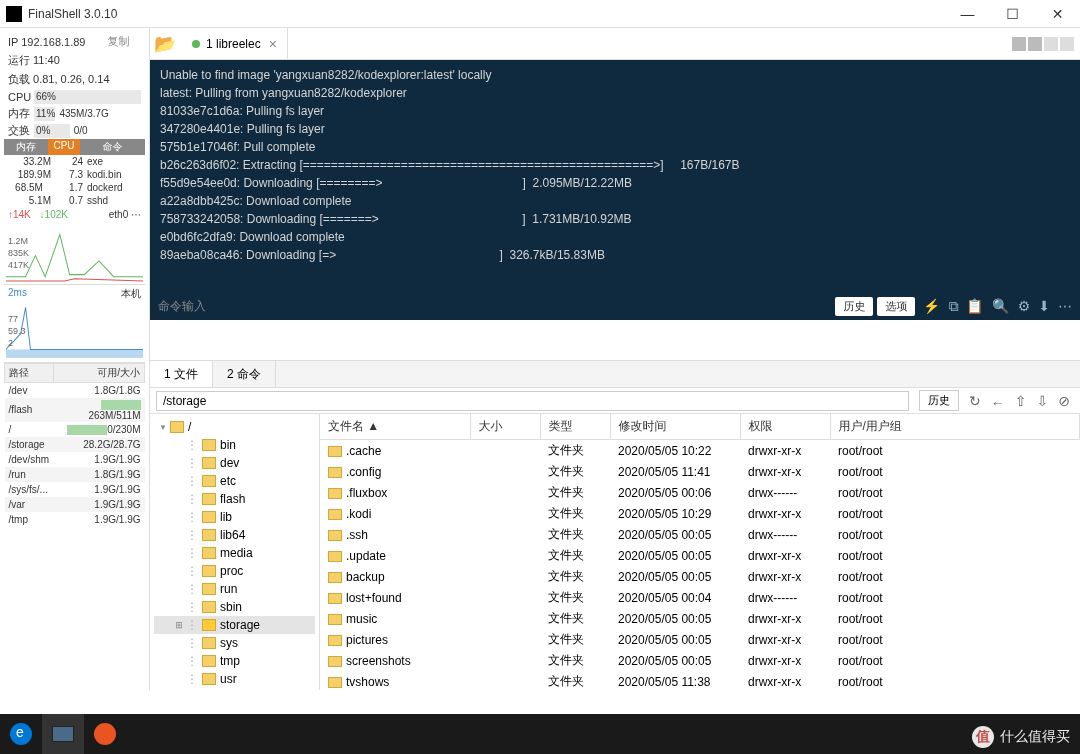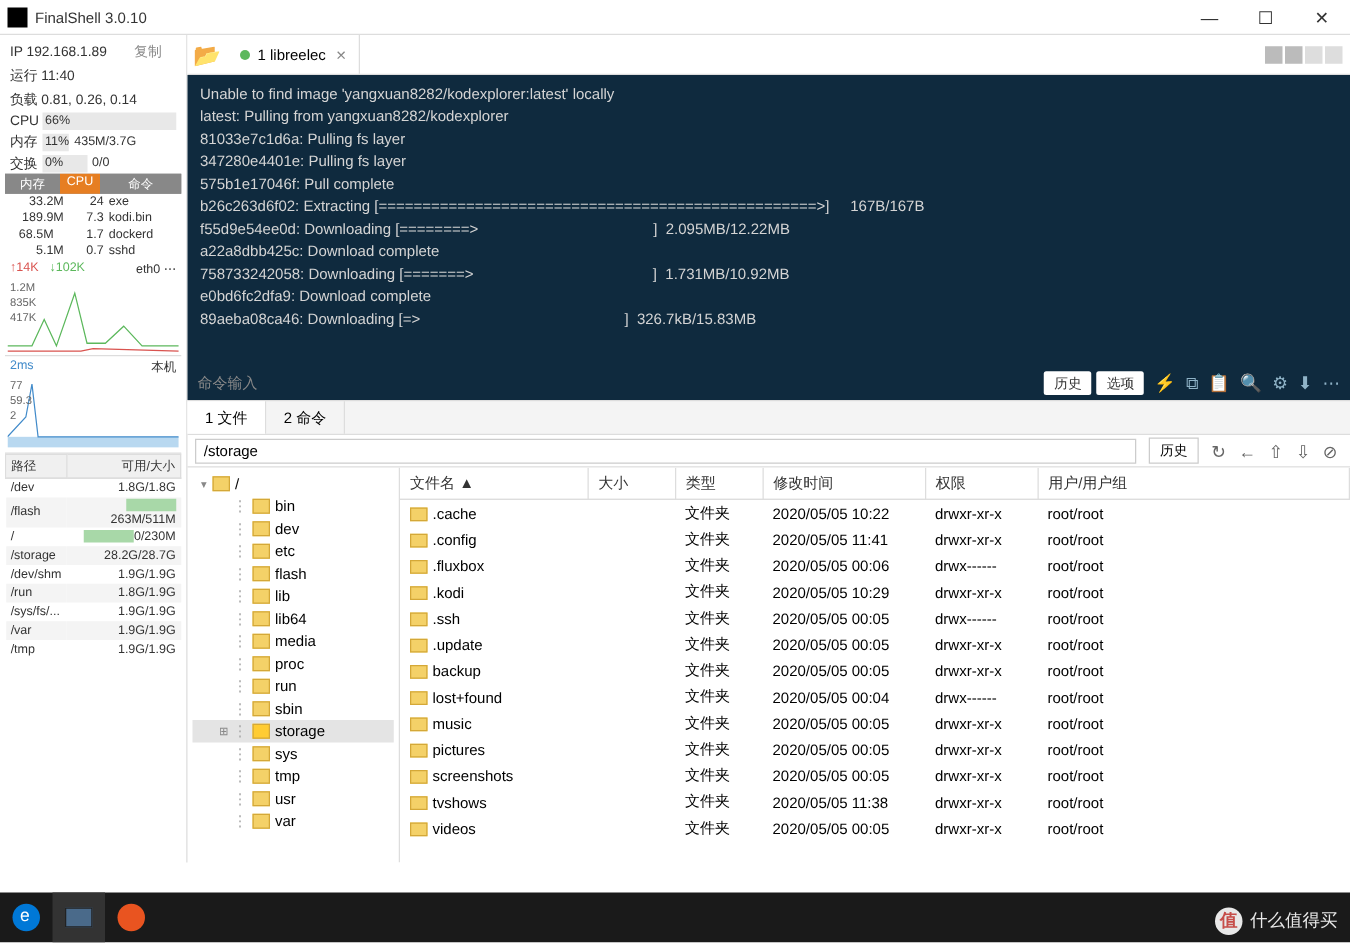--- a/index.html
+++ b/index.html
@@ -28,21 +28,21 @@
 .stat-extra { margin-left: 4px; font-size: 10px; }
 .proc-header { display: flex; background: #888; color: #fff; font-size: 10px; }
 .proc-header > div { padding: 1px 3px; text-align: center; }
 .proc-header .active { background: #e67e22; }
 .proc-row { display: flex; font-size: 10px; padding: 0 3px; }
 .proc-row > div { padding: 1px 0; }
 .net-row { font-size: 10px; padding: 2px 4px; }
 .net-up { color: #d9534f; }
 .net-down { color: #5cb85c; }
 .graph { height: 58px; position: relative; margin: 2px; }
-.graph-labels { position: absolute; left: 2px; top: 0; font-size: 9px; color: #666; line-height: 12px; }
+.graph-labels { position: absolute; left: 2px; top: 11px; font-size: 9px; color: #666; line-height: 12px; }
 .graph-svg { width: 100%; height: 100%; }
 .blue-label { color: #428bca; font-size: 10px; padding: 2px 4px; }
 .path-table { width: 100%; font-size: 10px; border-collapse: collapse; }
 .path-table th { background: #f0f0f0; text-align: left; padding: 2px 4px; font-weight: normal; border: 1px solid #ddd; }
 .path-table td { padding: 1px 4px; height: 15px; }
 .path-table tr.shade { background: #f4f4f4; }
 .path-bar { display: inline-block; height: 10px; background: #a8d8a8; vertical-align: middle; }
 
 
 .tabsrow { height: 32px; background: #fff; display: flex; align-items: stretch; border-bottom: 1px solid #ddd; }
@@ -58,21 +58,21 @@
 .terminal { flex: 1; background: #0f2a3e; color: #d4d4d4; font-family: Consolas, monospace; font-size: 12px; padding: 6px 10px; overflow: hidden; position: relative; min-height: 240px; max-height: 260px; }
 .terminal .line { white-space: pre; line-height: 18px; }
 .term-bottom { position: absolute; bottom: 0; left: 0; right: 0; height: 28px; display: flex; align-items: center; padding: 0 8px; }
 .term-input { flex: 1; color: #888; font-size: 12px; }
 .term-btns { display: flex; gap: 4px; }
 .term-btn { background: #fff; color: #333; padding: 2px 8px; font-size: 11px; border-radius: 2px; }
 .term-icons { display: flex; gap: 8px; color: #8fb3c7; font-size: 14px; margin-left: 8px; }
 .bolt { color: #5cb85c; }
 
 
-.lowertabs { height: 28px; display: flex; border-top: 1px solid #ddd; border-bottom: 1px solid #ddd; background: #f4f4f4; }
+.lowertabs { height: 28px; display: flex; border-top: 1px solid #ddd; border-bottom: 1px solid #ddd; background: #f4f4f4; margin-top: 40px; }
 .ltab { padding: 5px 14px; font-size: 12px; border-right: 1px solid #ddd; }
 .ltab.active { background: #fff; }
 
 
 .pathbar { height: 26px; display: flex; align-items: center; border-bottom: 1px solid #ddd; }
 .pathbar input { flex: 1; border: 1px solid #ccc; height: 20px; margin: 0 6px; padding: 0 6px; font-size: 12px; }
 .pathbar .histbtn { padding: 2px 8px; font-size: 11px; border: 1px solid #ccc; background: #fff; margin-left: 4px; }
 .pathbar .icons { display: flex; gap: 10px; padding: 0 10px; color: #666; font-size: 14px; }
 
 

